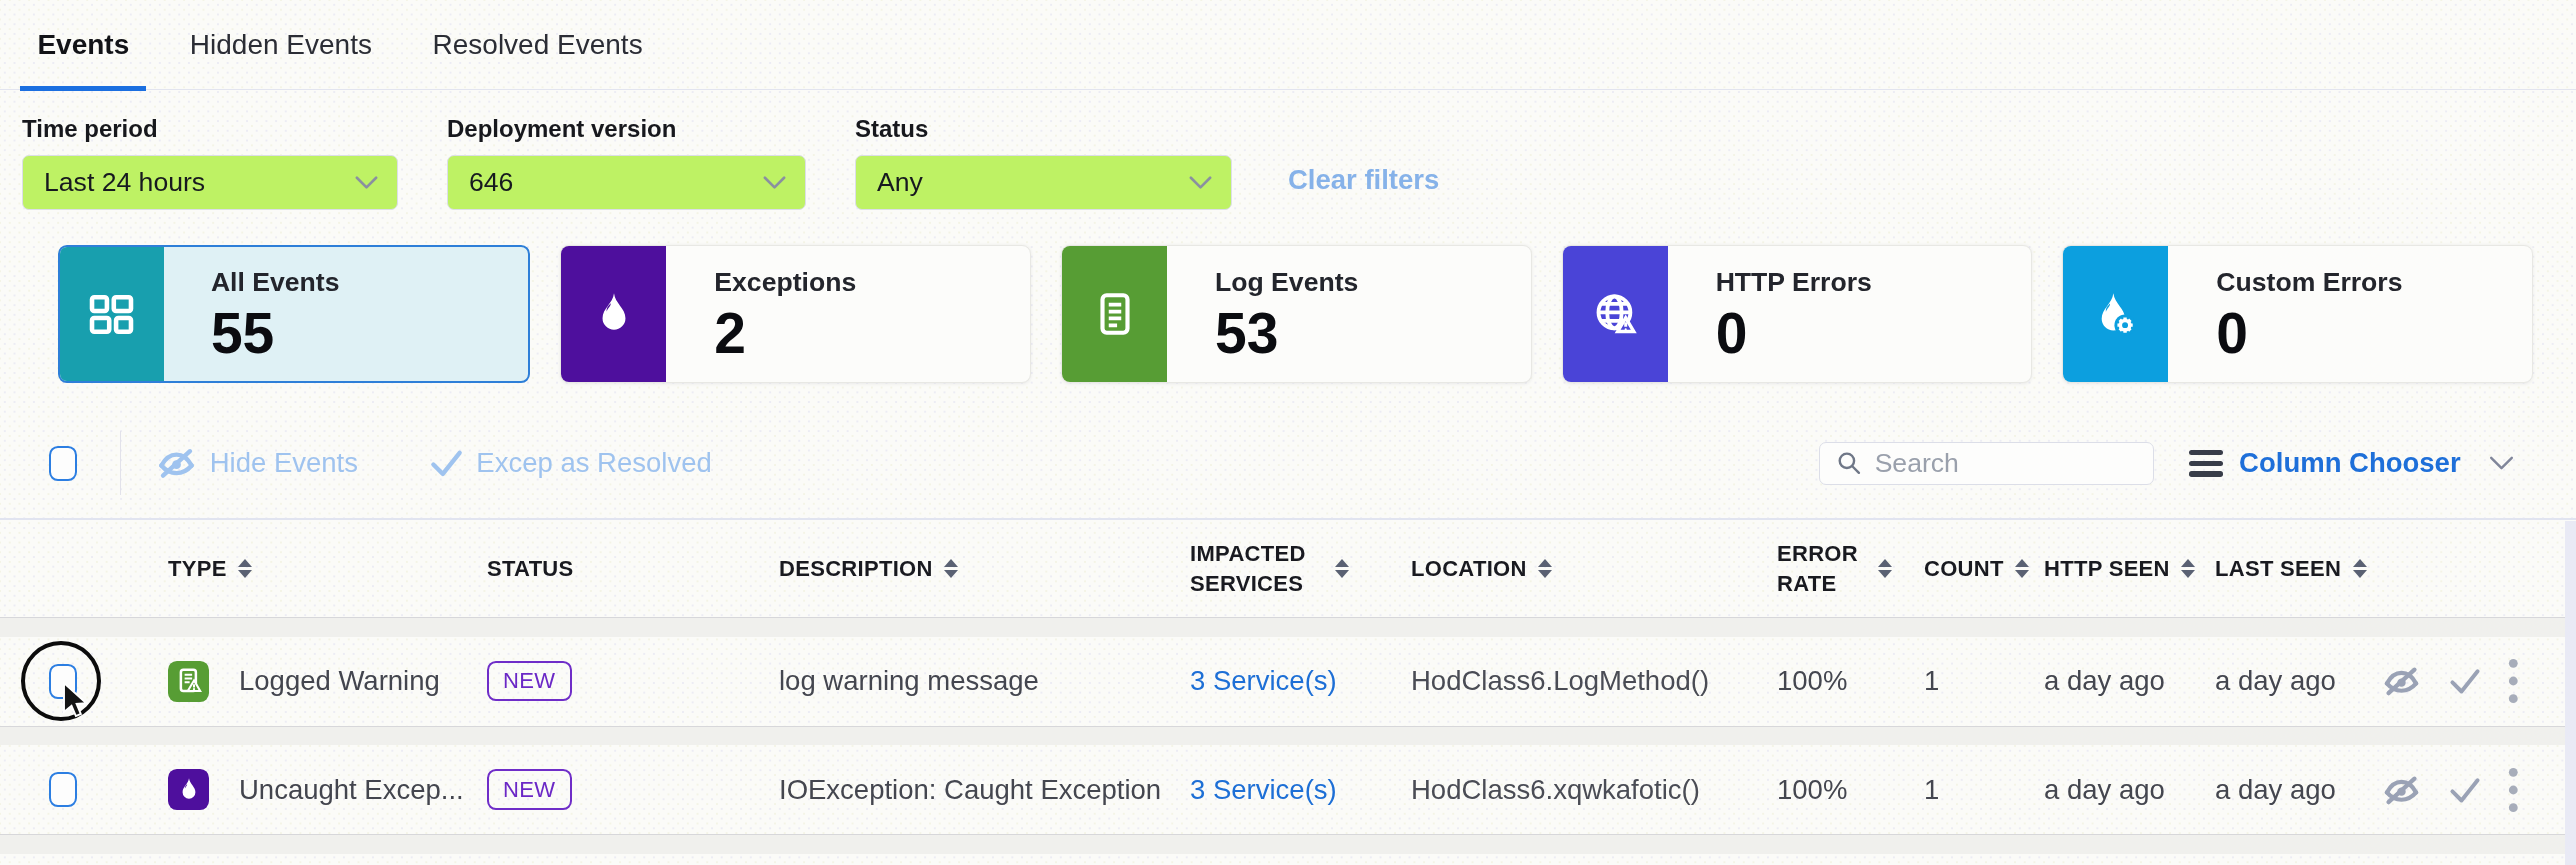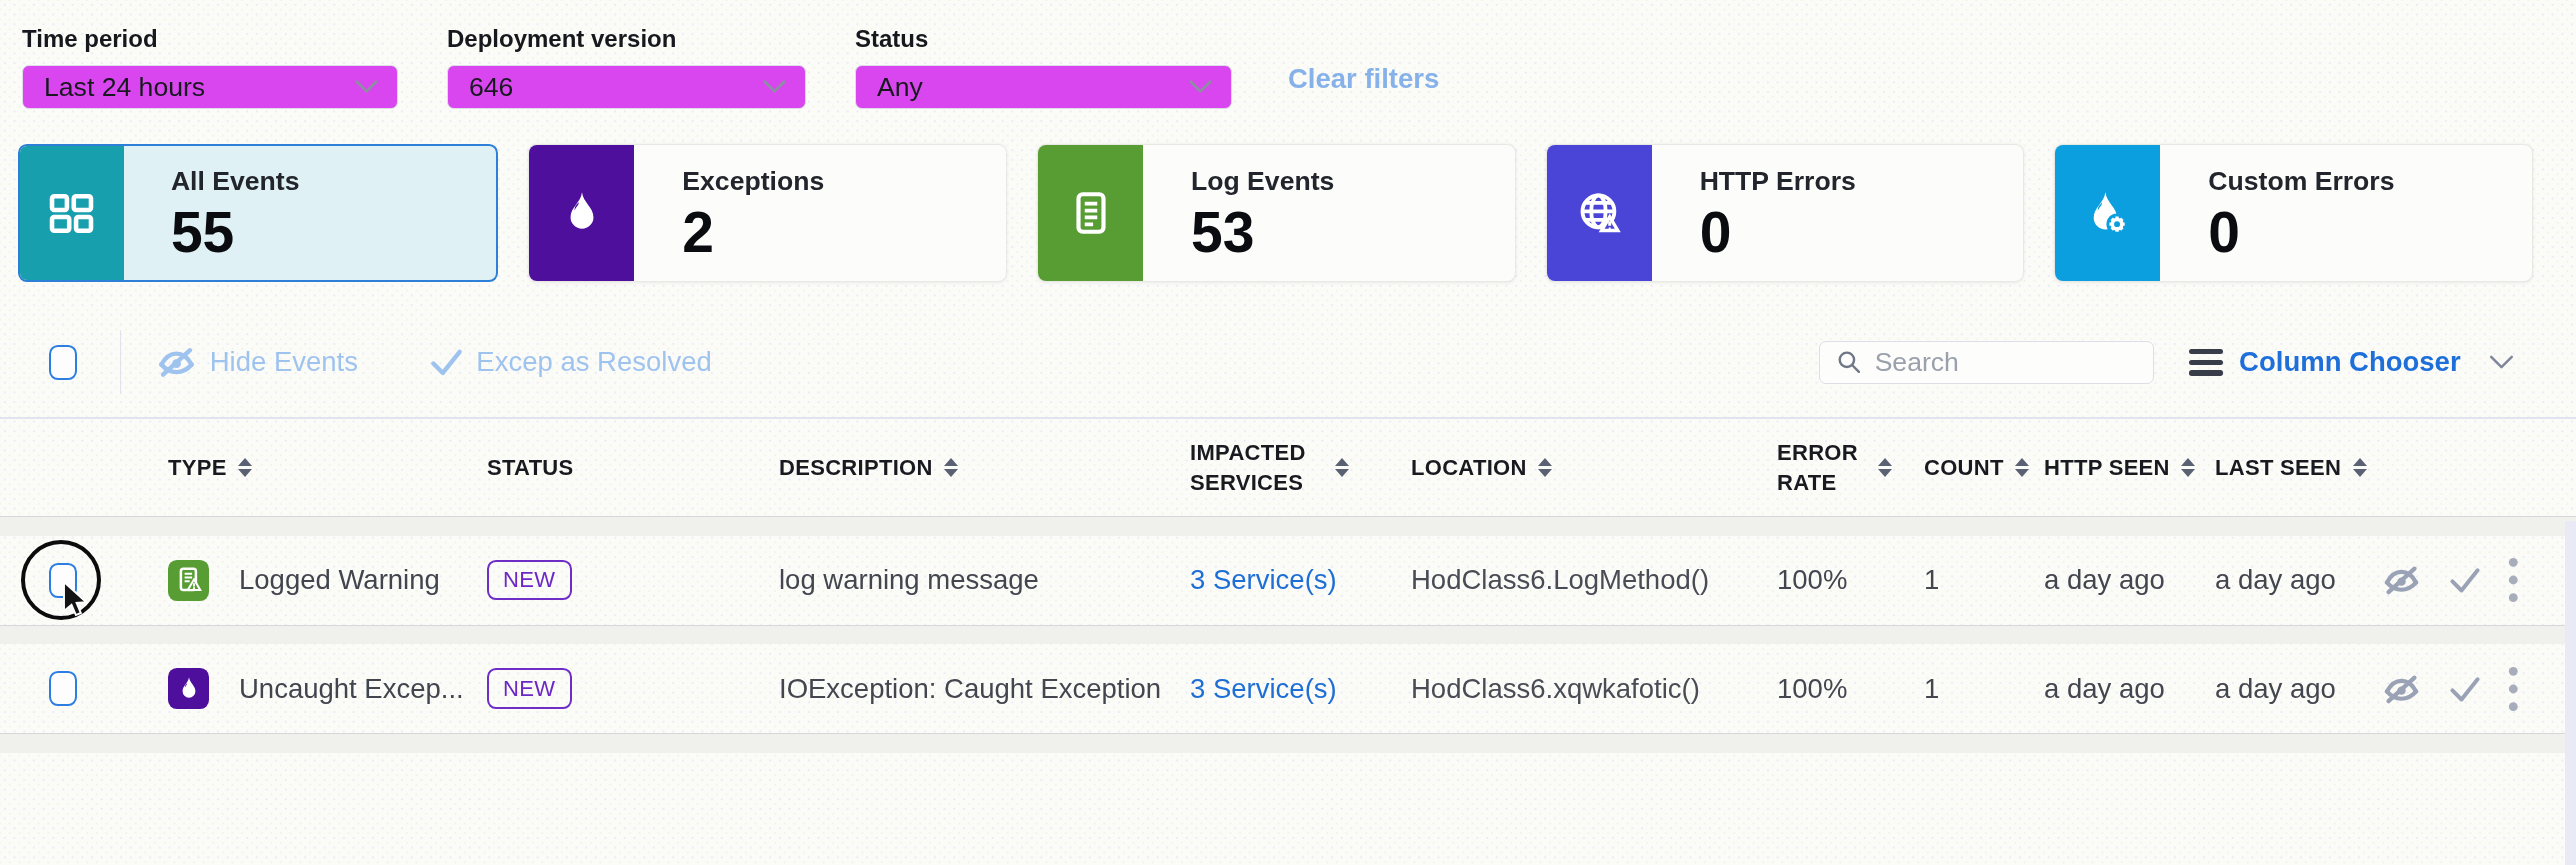--- a/index.html
+++ b/index.html
@@ -18,31 +18,31 @@
   .tabbar { display: flex; align-items: stretch; height: 90px; border-bottom: 1.8px solid #e2e4ef; padding-left: 20.4px; }
   .tab { position: relative; display: flex; align-items: center; padding: 0 17px; margin-right: 26.6px;
          font-size: 28px; font-weight: 500; color: #2b2d35; cursor: pointer; }
   .tab.active { font-weight: 700; color: #121317; }
   .tab.active::after { content:""; position: absolute; left: 0; right: 0; bottom: -1.8px; height: 5.3px; background: #1b6fe0; }
 
   
   .filters { display: flex; align-items: flex-end; padding: 25px 16px 0 22px; }
   .filter-group { display: flex; flex-direction: column; margin-right: 49px; }
   .filter-label { font-size: 24px; font-weight: 700; color: #17181d; margin-bottom: 12.4px; }
-  .select { position: relative; height: 44px; background: #d946ef; border: 1.8px solid #dcdee8; border-radius: 7px;
+  .select { position: relative; height: 55px; background: #bef264; border: 1.8px solid #dcdee8; border-radius: 7px;
             display: flex; align-items: center; padding: 0 53px 0 21px; font-size: 26.6px; color: #17191f; cursor: pointer; }
   .select .chev { position: absolute; right: 19.5px; top: 50%; transform: translateY(-50%); }
   .w1 { width: 376px; } .w2 { width: 359px; } .w3 { width: 377px; }
   .clear-filters { font-size: 27.5px; font-weight: 700; color: #86b2e9; margin: 0 0 14px 7px; cursor: pointer; }
 
   
   .cards { display: flex; gap: 30px; margin: 35px 43px 0 17.7px; }
   .card { flex: 1; height: 138px; display: flex; background: #fcfcfa; border: 0.9px solid #e8e8e4;
           border-radius: 8.9px; box-shadow: 0 0.9px 3.5px rgba(40,40,60,.08); overflow: hidden; cursor: pointer; }
-  .card.selected { background: #dff1f5; border: 2.7px solid #2e7fd8; box-shadow: none; }
+  .card.selected { background: #dff1f5; border: 2.7px solid #2e7fd8; box-shadow: none; margin-left: 40px; }
   .card-icon { width: 105px; flex: 0 0 105px; display: flex; align-items: center; justify-content: center; }
   .card.selected .card-icon { margin: -0.9px; }
   .card-body { display: flex; flex-direction: column; justify-content: center; padding-left: 48px; gap: 7px; }
   .card-label { font-size: 26.6px; font-weight: 600; color: #23252c; }
   .card-count { font-size: 57px; font-weight: 800; color: #0b0c10; line-height: 1; }
 
   
   .toolbar { display: flex; align-items: center; height: 64px; margin: 48px 62px 0 49px; }
   .checkbox { width: 27.5px; height: 35px; border: 2.7px solid #2c7ee2; border-radius: 8.9px; background: #fdfdfd; cursor: pointer; }
   .vdivider { width: 1.8px; height: 64px; background: #e2e2ea; margin-left: 43px; }
@@ -89,20 +89,25 @@
   .ring { position: absolute; left: 21px; top: 4.4px; width: 80px; height: 80px; border: 4.4px solid #0c0c0c; border-radius: 50%; pointer-events: none; }
   .cursor { position: absolute; left: 57px; top: 44px; pointer-events: none; }
 
   .scroll-track { position: absolute; right: 0; top: 521px; width: 11.5px; height: 345px; background: #e9eaf5; }
 </style>
 </head>
 <body>
 
 <div class="app">
 
+  <div class="tabbar">
+    <div class="tab active">Events</div>
+    <div class="tab">Hidden Events</div>
+    <div class="tab">Resolved Events</div>
+  </div>
 
   <div class="filters">
     <div class="filter-group">
       <div class="filter-label">Time period</div>
       <div class="select w1">
         <span>Last 24 hours</span>
         <svg class="chev" width="23" height="14" viewBox="0 0 26 16">
             <path d="M2 2 L13 13 L24 2" fill="none" stroke="#8a90a0" stroke-width="3" stroke-linecap="round" stroke-linejoin="round"></path>
           </svg>
       </div>

